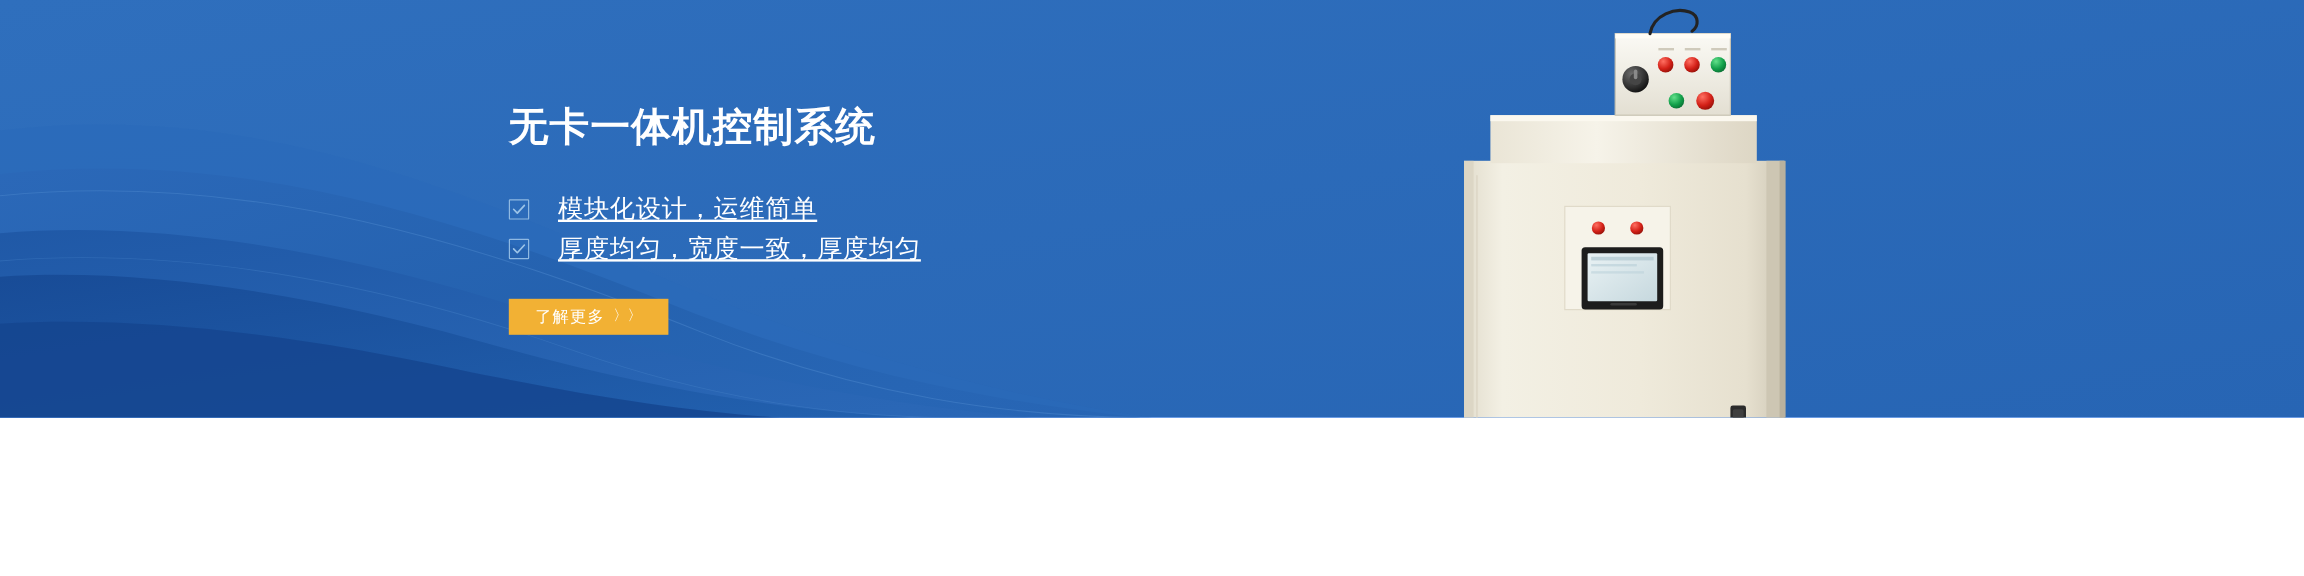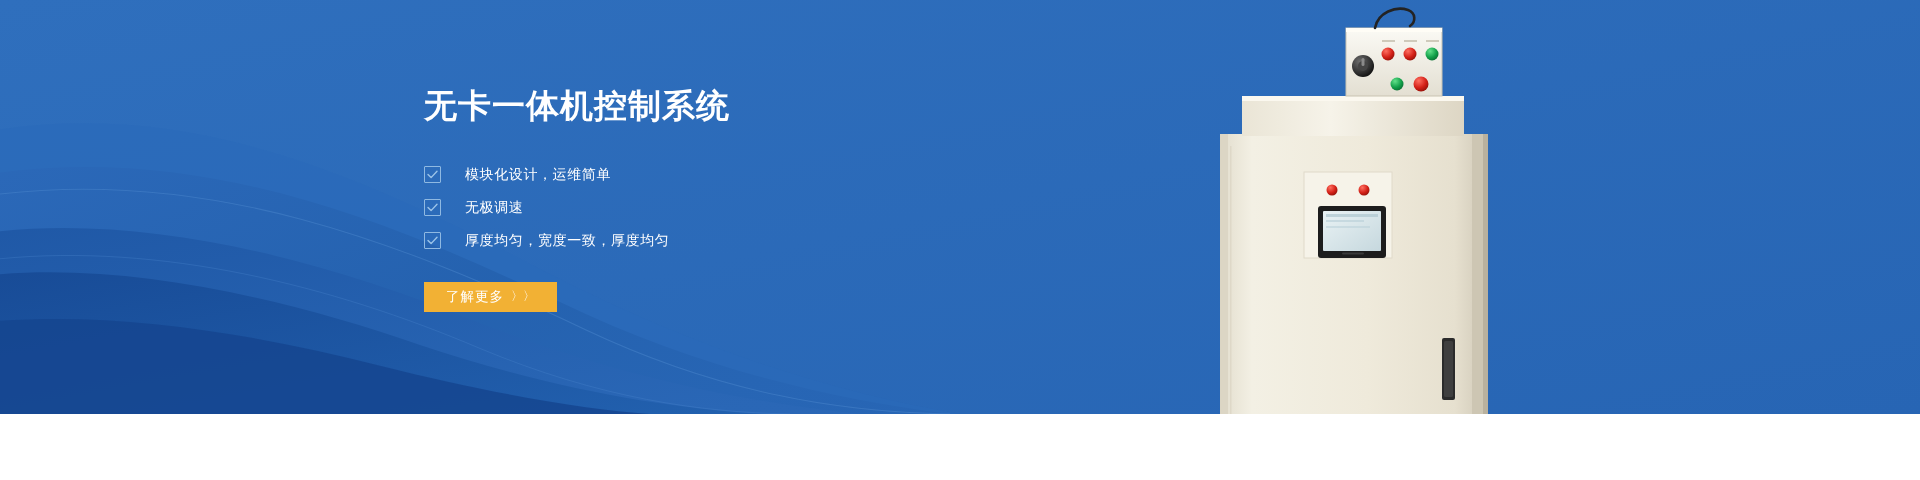--- a/index.html
+++ b/index.html
@@ -3,21 +3,21 @@
 <meta charset="utf-8">
 <style>
   * { box-sizing: border-box; margin: 0; padding: 0; }
   html, body {
     width: 1920px; height: 480px;
     overflow: hidden;
     font-family: "Liberation Sans", "DejaVu Sans", sans-serif;
   }
   #banner {
     position: relative;
-    width: 1920px; height: 414px;
+    width: 1920px; height: 348px;
     background: #3b82f6;
     overflow: hidden;
   }
   
   .waves { position: absolute; inset: 0; width: 100%; height: 100%; }
 
   
   .content {
     position: absolute;
     left: 424px; top: 86px;
@@ -45,25 +45,26 @@
     border: 1px solid #8fb9e2;
     border-radius: 1px;
     display: inline-flex;
     align-items: center;
     justify-content: center;
     flex: 0 0 auto;
     margin-right: 24px;
   }
   .chk svg { display: block; }
   .feature-text {
-    font-size: 14px;
+    font-size: 21px;
     color: #ffffff;
     letter-spacing: 0.6px;
     white-space: nowrap;
     line-height: 1;
+    text-decoration: underline;
   }
   .cta {
     display: inline-flex;
     align-items: center;
     justify-content: center;
     gap: 7px;
     margin-top: 25px;
     background: #f2b134;
     color: #ffffff;
     border: none;
@@ -228,28 +229,20 @@
 
       <li class="feature-item">
         <span class="chk">
           <svg width="11" height="9" viewBox="0 0 11 9">
             <polyline points="1,4.4 4.1,7.6 10,1.2" fill="none" stroke="#9cc4e8" stroke-width="1.4" stroke-linecap="round" stroke-linejoin="round"></polyline>
           </svg>
         </span>
         <span class="feature-text">模块化设计，运维简单</span>
       </li>
 
-      <li class="feature-item">
-        <span class="chk">
-          <svg width="11" height="9" viewBox="0 0 11 9">
-            <polyline points="1,4.4 4.1,7.6 10,1.2" fill="none" stroke="#9cc4e8" stroke-width="1.4" stroke-linecap="round" stroke-linejoin="round"></polyline>
-          </svg>
-        </span>
-        <span class="feature-text">无极调速</span>
-      </li>
 
       <li class="feature-item">
         <span class="chk">
           <svg width="11" height="9" viewBox="0 0 11 9">
             <polyline points="1,4.4 4.1,7.6 10,1.2" fill="none" stroke="#9cc4e8" stroke-width="1.4" stroke-linecap="round" stroke-linejoin="round"></polyline>
           </svg>
         </span>
         <span class="feature-text">厚度均匀，宽度一致，厚度均匀</span>
       </li>
 

